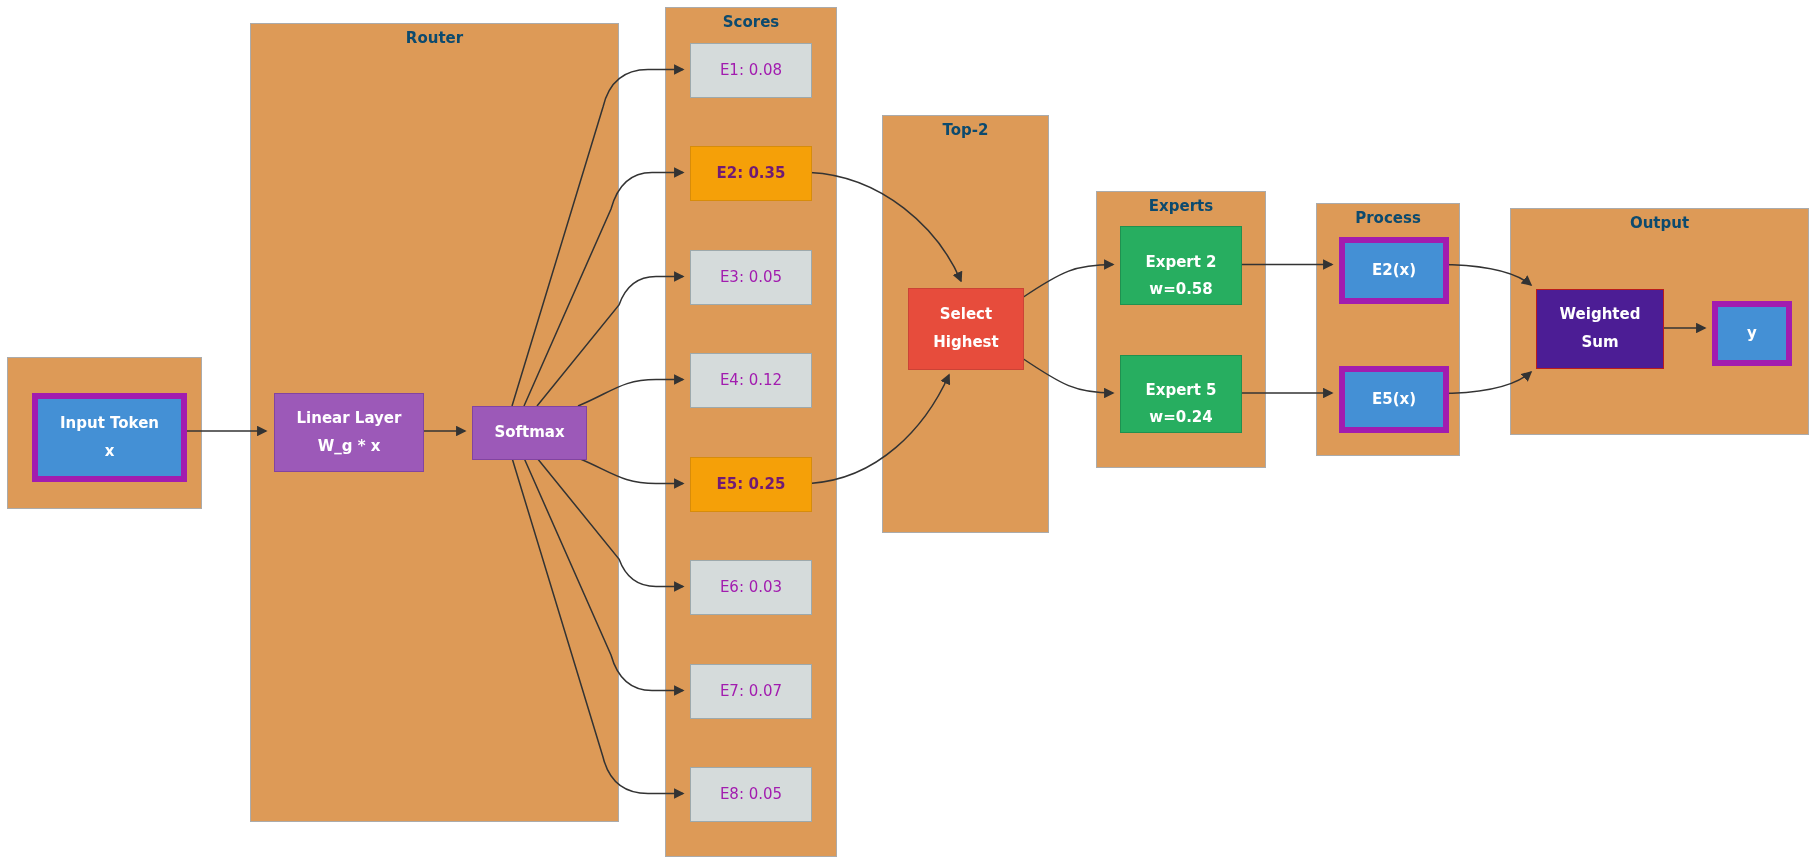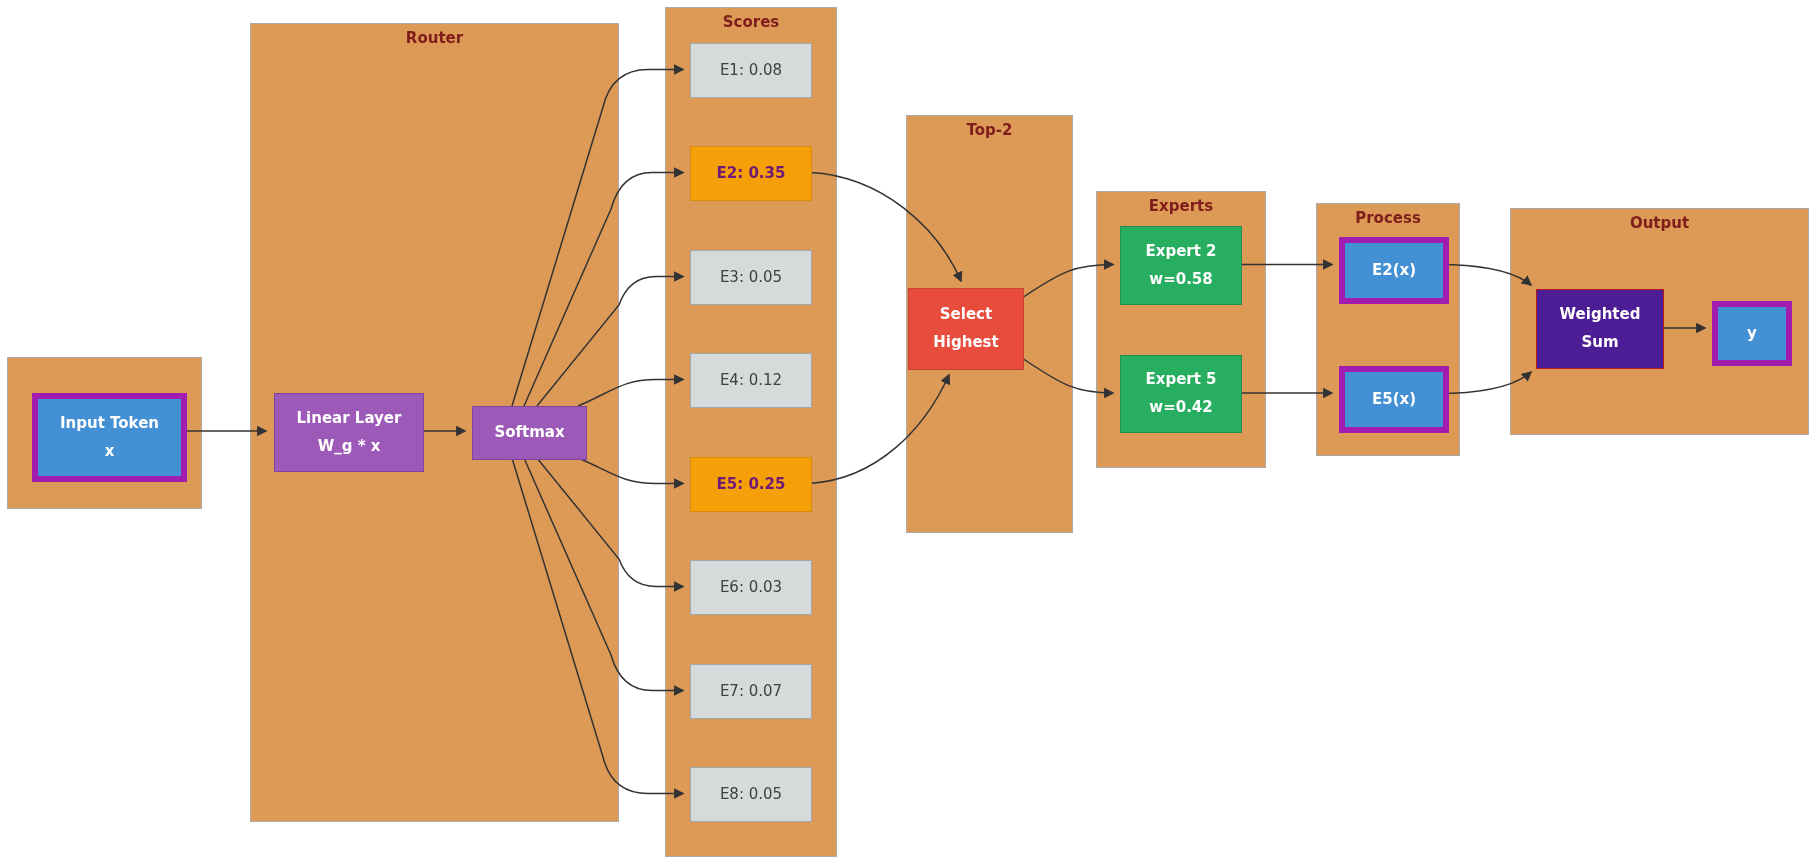--- a/index.html
+++ b/index.html
@@ -3,54 +3,54 @@
 <meta charset="utf-8">
 <style>
   html,body{margin:0;padding:0;background:#fff;}
   .canvas{
     position:relative;width:1820px;height:868px;background:#ffffff;
     font-family:"DejaVu Sans","Liberation Sans",sans-serif;overflow:hidden;
   }
   .group{position:absolute;background:#DD9A57;border:1px solid #ABABAB;z-index:1;}
   .group-label{
     position:absolute;top:5px;left:0;right:0;text-align:center;
-    color:#7f1d1d;font-weight:bold;font-size:15px;
+    color:#0c4a6e;font-weight:bold;font-size:15px;
   }
   .edges{position:absolute;left:0;top:0;z-index:2;pointer-events:none;}
   .edge{fill:none;stroke:#333333;stroke-width:1.5;}
   .node{
     position:absolute;z-index:3;display:flex;flex-direction:column;
     align-items:center;justify-content:center;text-align:center;
     font-size:15px;line-height:1.85;color:#ffffff;font-weight:bold;
   }
   .node span{display:block;}
   .blue  {background:#4490D5;border:6px solid #a21caf;}
   .purple{background:#9C59B8;border:1px solid #8244A0;}
   .red   {background:#E74C3C;border:1px solid #CB4335;}
-  .green {background:#27AE60;border:1px solid #1F9150;}
+  .green {background:#27AE60;border:1px solid #1F9150;justify-content:flex-end;}
   .carrot{background:#4c1d95;border:1px solid #b91c1c;}
-  .score {background:#D5DBDB;border:1px solid #9DA9AC;color:#404040;font-weight:normal;}
+  .score {background:#D5DBDB;border:1px solid #9DA9AC;color:#a21caf;font-weight:normal;}
   .score.selected{background:#F5A008;border:1px solid #D78C0A;color:#701a75;font-weight:bold;}
 </style>
 </head>
 <body>
 
 <div class="canvas">
 
   <div class="group" style="left:7px;top:357px;width:193px;height:150px"></div>
 
   <div class="group" style="left:250px;top:23px;width:367px;height:797px">
     <div class="group-label">Router</div>
   </div>
 
   <div class="group" style="left:665px;top:7px;width:170px;height:848px">
     <div class="group-label">Scores</div>
   </div>
 
-  <div class="group" style="left:906px;top:115px;width:165px;height:416px">
+  <div class="group" style="left:882px;top:115px;width:165px;height:416px">
     <div class="group-label">Top-2</div>
   </div>
 
   <div class="group" style="left:1096px;top:191px;width:168px;height:275px">
     <div class="group-label">Experts</div>
   </div>
 
   <div class="group" style="left:1316px;top:203px;width:142px;height:251px">
     <div class="group-label">Process</div>
   </div>
@@ -135,21 +135,21 @@
     <span>Select</span>
     <span>Highest</span>
   </div>
 
   <div class="node green" style="left:1120px;top:226px;width:120px;height:77px">
     <span>Expert 2</span>
     <span>w=0.58</span>
   </div>
   <div class="node green" style="left:1120px;top:355px;width:120px;height:76px">
     <span>Expert 5</span>
-    <span>w=0.42</span>
+    <span>w=0.24</span>
   </div>
 
   <div class="node blue" style="left:1339px;top:237px;width:98px;height:55px">
     <span>E2(x)</span>
   </div>
   <div class="node blue" style="left:1339px;top:366px;width:98px;height:55px">
     <span>E5(x)</span>
   </div>
 
   <div class="node carrot" style="left:1536px;top:289px;width:126px;height:78px">

